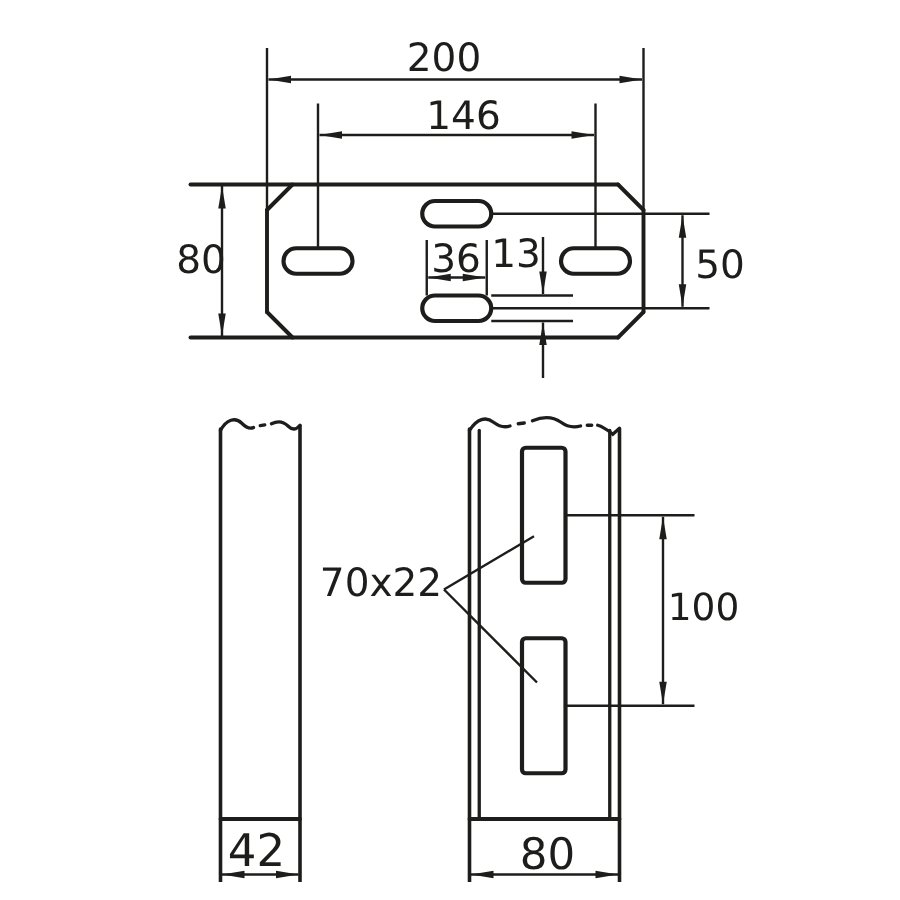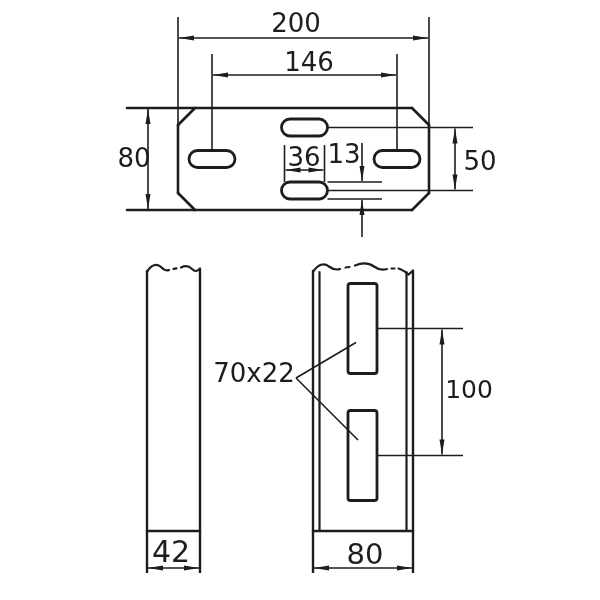--- a/index.html
+++ b/index.html
@@ -1,16 +1,16 @@
 <!DOCTYPE html>
 <html><head>
 <meta charset="utf-8">
 <style>
   html,body{margin:0;padding:0;background:#ffffff;}
-  .stage{width:600px;height:573px;background:#ffffff;position:relative;overflow:hidden;}
+  .stage{width:600px;height:573px;background:#ffffff;position:relative;overflow:hidden;margin-top:15px;}
   svg{display:block;}
   .ol{fill:none;stroke:#1d1d1b;stroke-width:2.6;stroke-linecap:round;}
   .ol2{fill:none;stroke:#1d1d1b;stroke-width:2.2;stroke-linecap:round;}
   .slot{fill:none;stroke:#1d1d1b;stroke-width:2.8;}
   .dim{fill:none;stroke:#1d1d1b;stroke-width:1.6;stroke-linecap:butt;}
   .brk{fill:none;stroke:#1d1d1b;stroke-width:2.4;stroke-linecap:round;}
   text{font-family:"DejaVu Sans","Liberation Sans",sans-serif;fill:#1d1d1b;}
   .t26{font-size:26px;}
   .t25{font-size:25px;}
   .t29{font-size:29px;}

